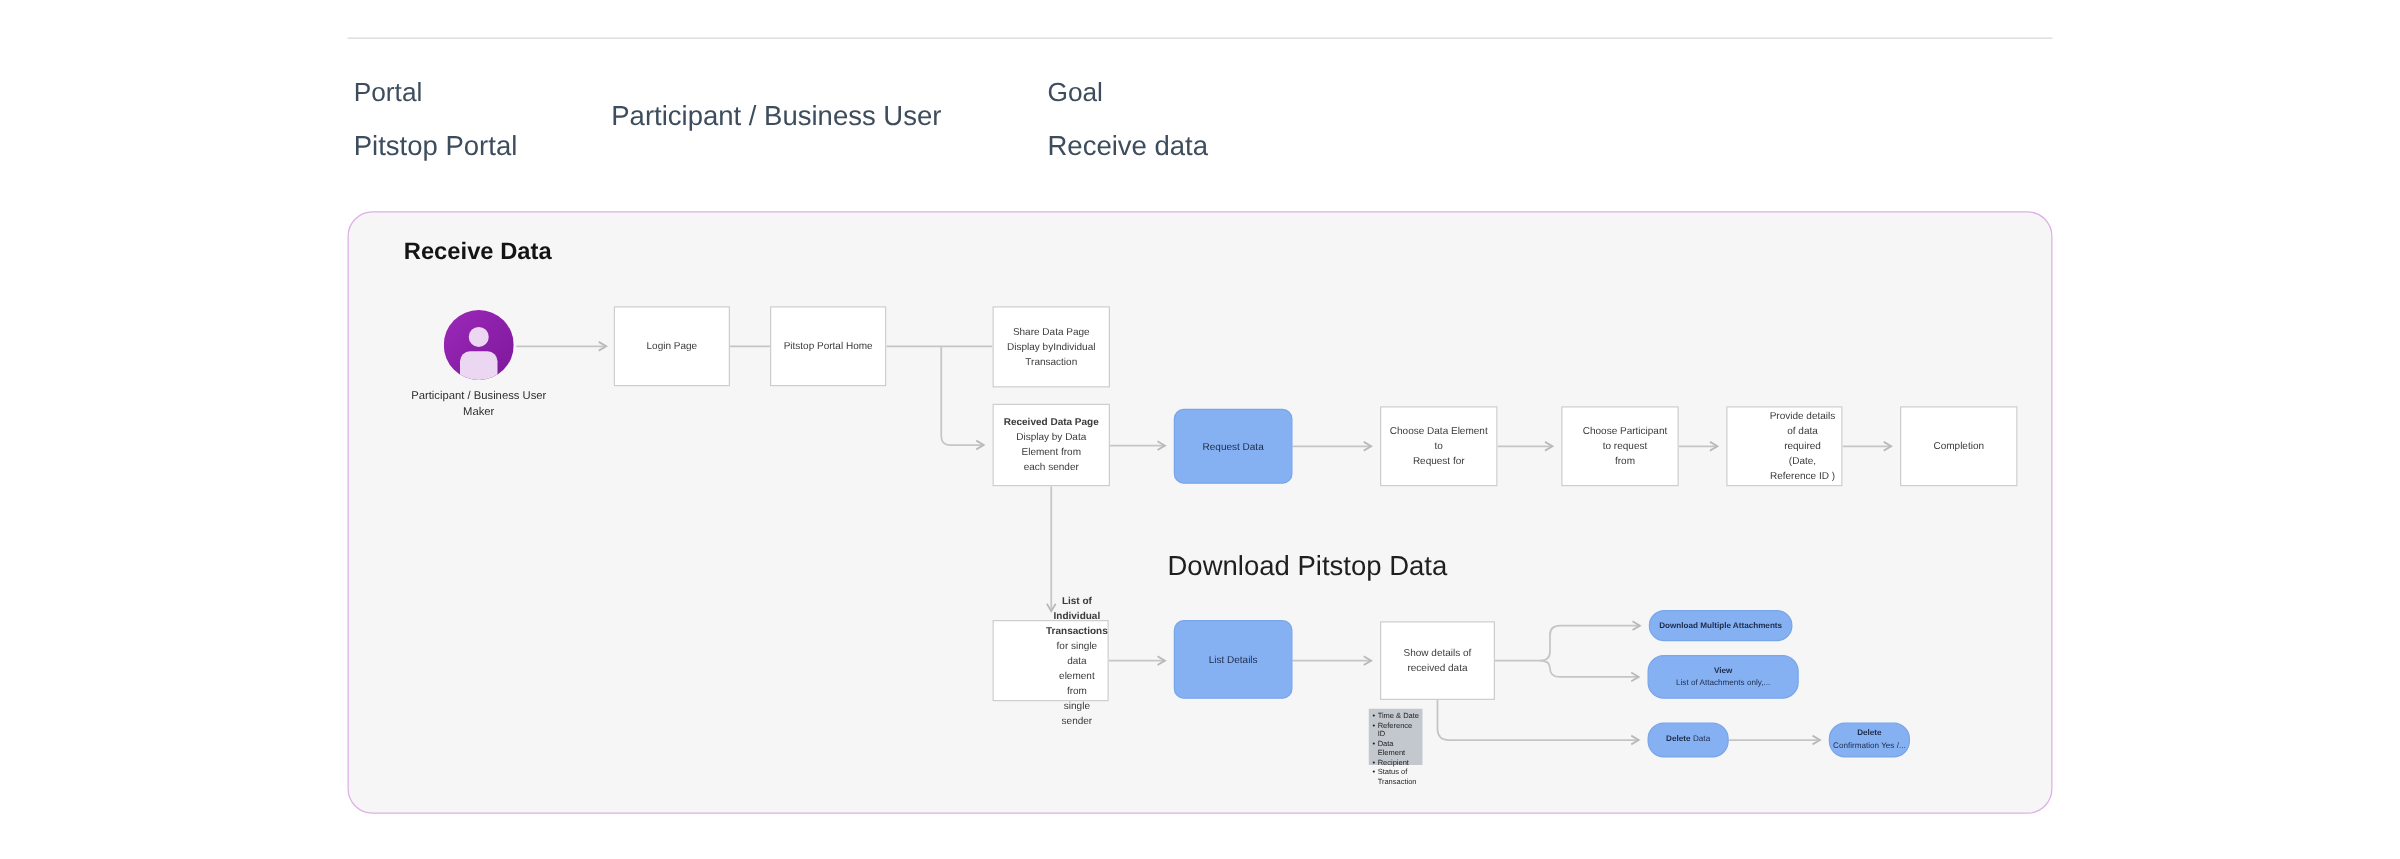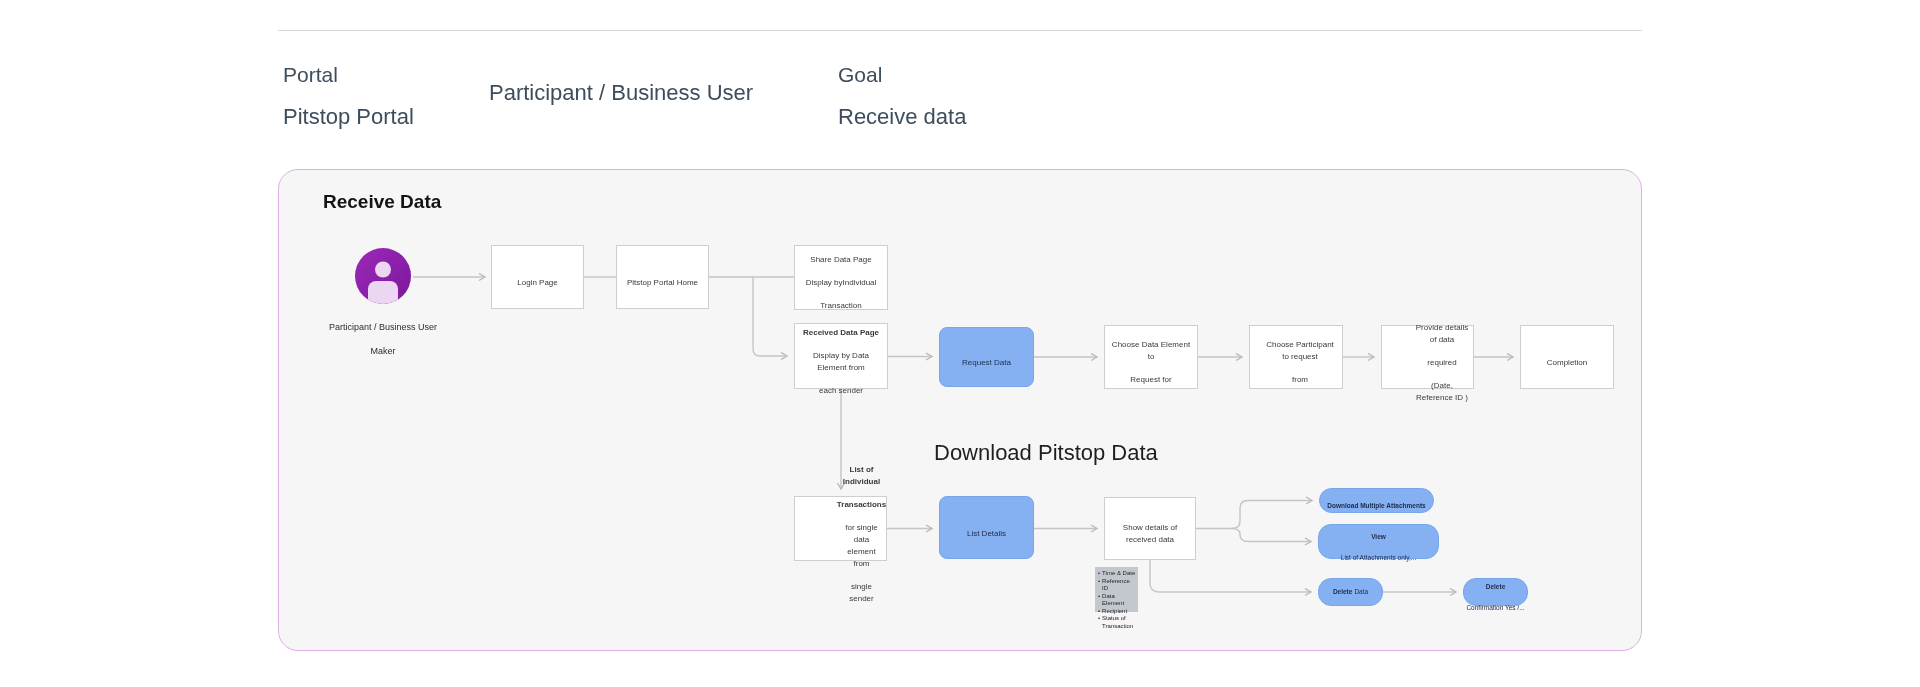--- a/index.html
+++ b/index.html
@@ -25,21 +25,21 @@
   
   .nbox { position:absolute; background:#ffffff; border:1px solid #cecece;
           display:flex; flex-direction:column; align-items:center; justify-content:center;
           text-align:center; font-size:8px; line-height:1.5; color:#3a3a3a; padding:4px; }
   .pill { position:absolute; background:#85b1f3; border:1px solid #79a5e9;
           display:flex; flex-direction:column; align-items:center; justify-content:center;
           text-align:center; color:#1c2b4a; }
   .pill-lg { border-radius:8px; font-size:8px; }
   .pill-sm { border-radius:13px; font-size:6.5px; line-height:1.5; }
   .b { font-weight:700; }
-  .ln { display:block;margin-top:11px; }
+  .ln { display:block; }
   .inline-ln { display:flex; gap:2px; justify-content:center; }
 
   .n-login   { left:212px; top:75px;  width:93px; height:64px; }
   .n-home    { left:337px; top:75px;  width:93px; height:64px; }
   .n-share   { left:515px; top:75px;  width:94px; height:65px; }
   .n-recv    { left:515px; top:153px; width:94px; height:66px; }
   .n-request { left:660px; top:157px; width:95px; height:60px; }
   .n-chooseel{ left:825px; top:155px; width:94px; height:64px; }
   .n-choosept{ left:970px; top:155px; width:94px; height:64px;padding-left:12px; }
   .n-provide { left:1102px;top:155px; width:93px; height:64px;padding-left:33px; }

